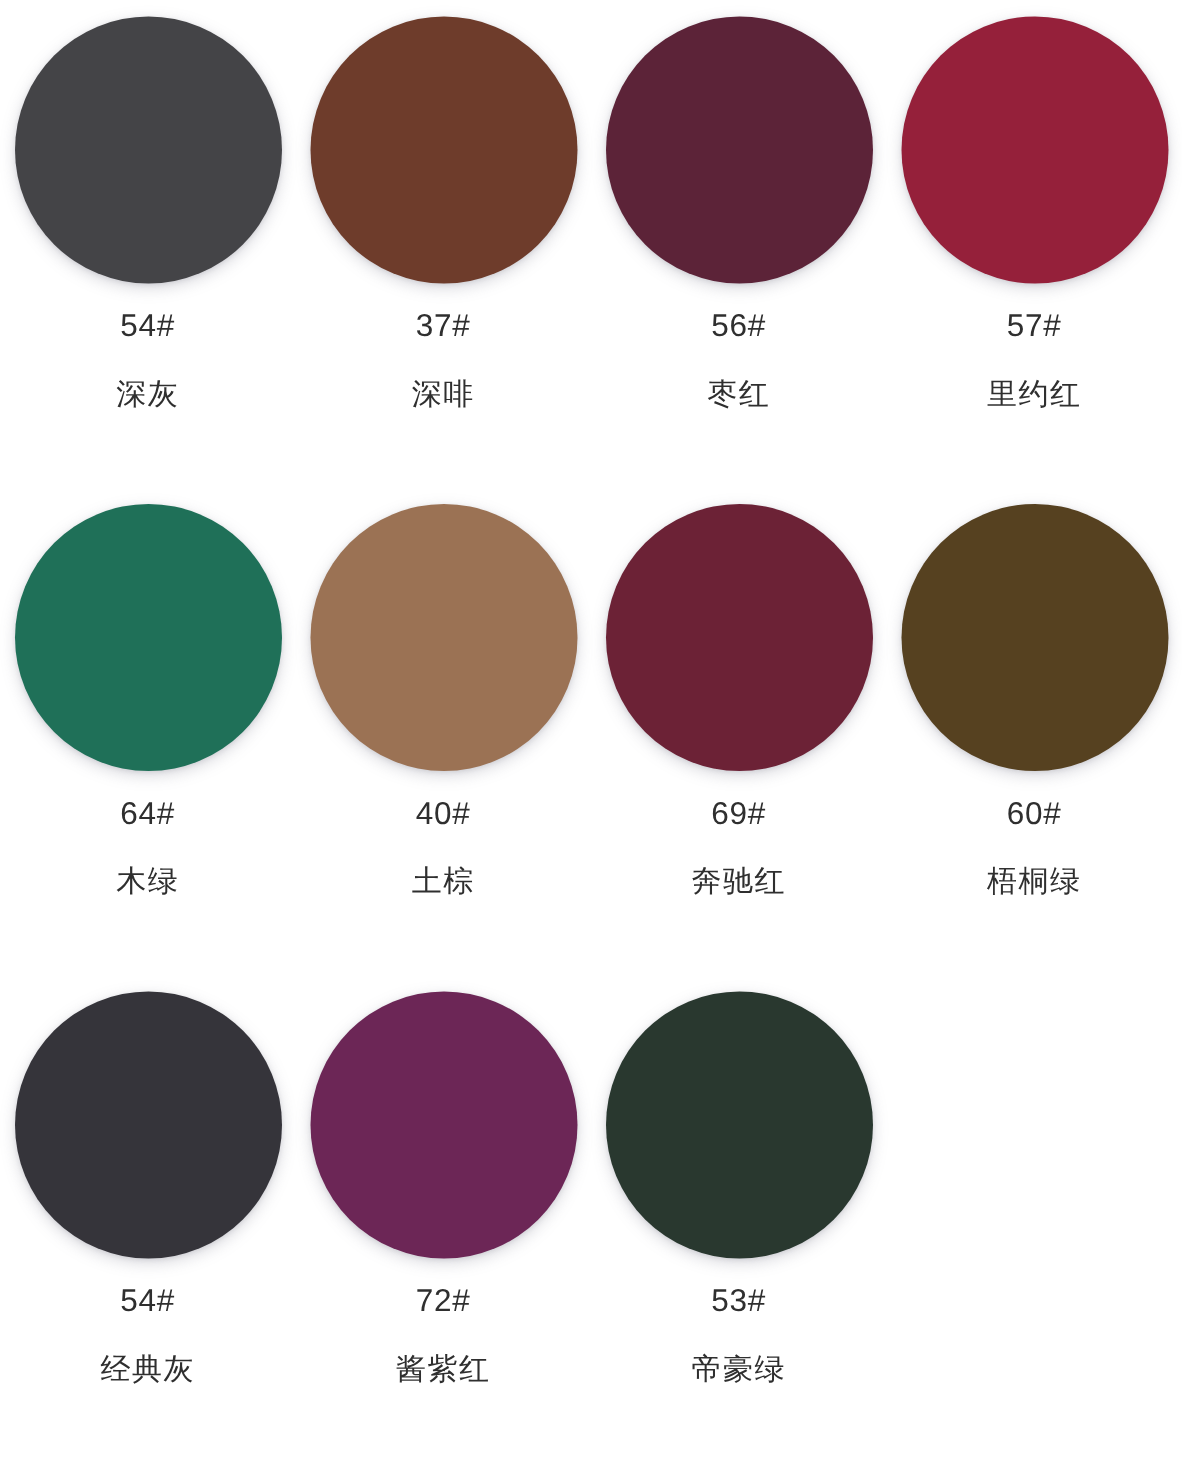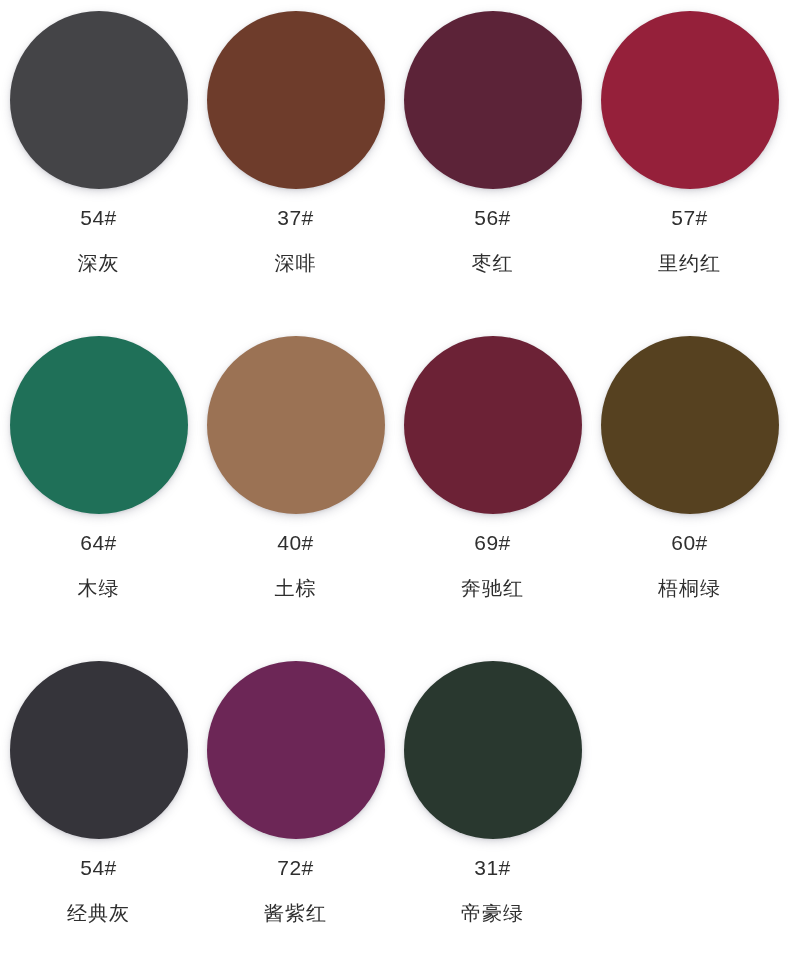--- a/index.html
+++ b/index.html
@@ -119,18 +119,18 @@
         <div class="swatch-code">54#</div>
         <div class="swatch-name">经典灰</div>
       </div>
       <div class="swatch-cell">
         <div class="swatch-disc" style="background: rgb(108, 38, 86);"></div>
         <div class="swatch-code">72#</div>
         <div class="swatch-name">酱紫红</div>
       </div>
       <div class="swatch-cell">
         <div class="swatch-disc" style="background: rgb(41, 56, 47);"></div>
-        <div class="swatch-code">31#</div>
+        <div class="swatch-code">53#</div>
         <div class="swatch-name">帝豪绿</div>
       </div>
     </div>
 
 </div>
 
 </body></html>

